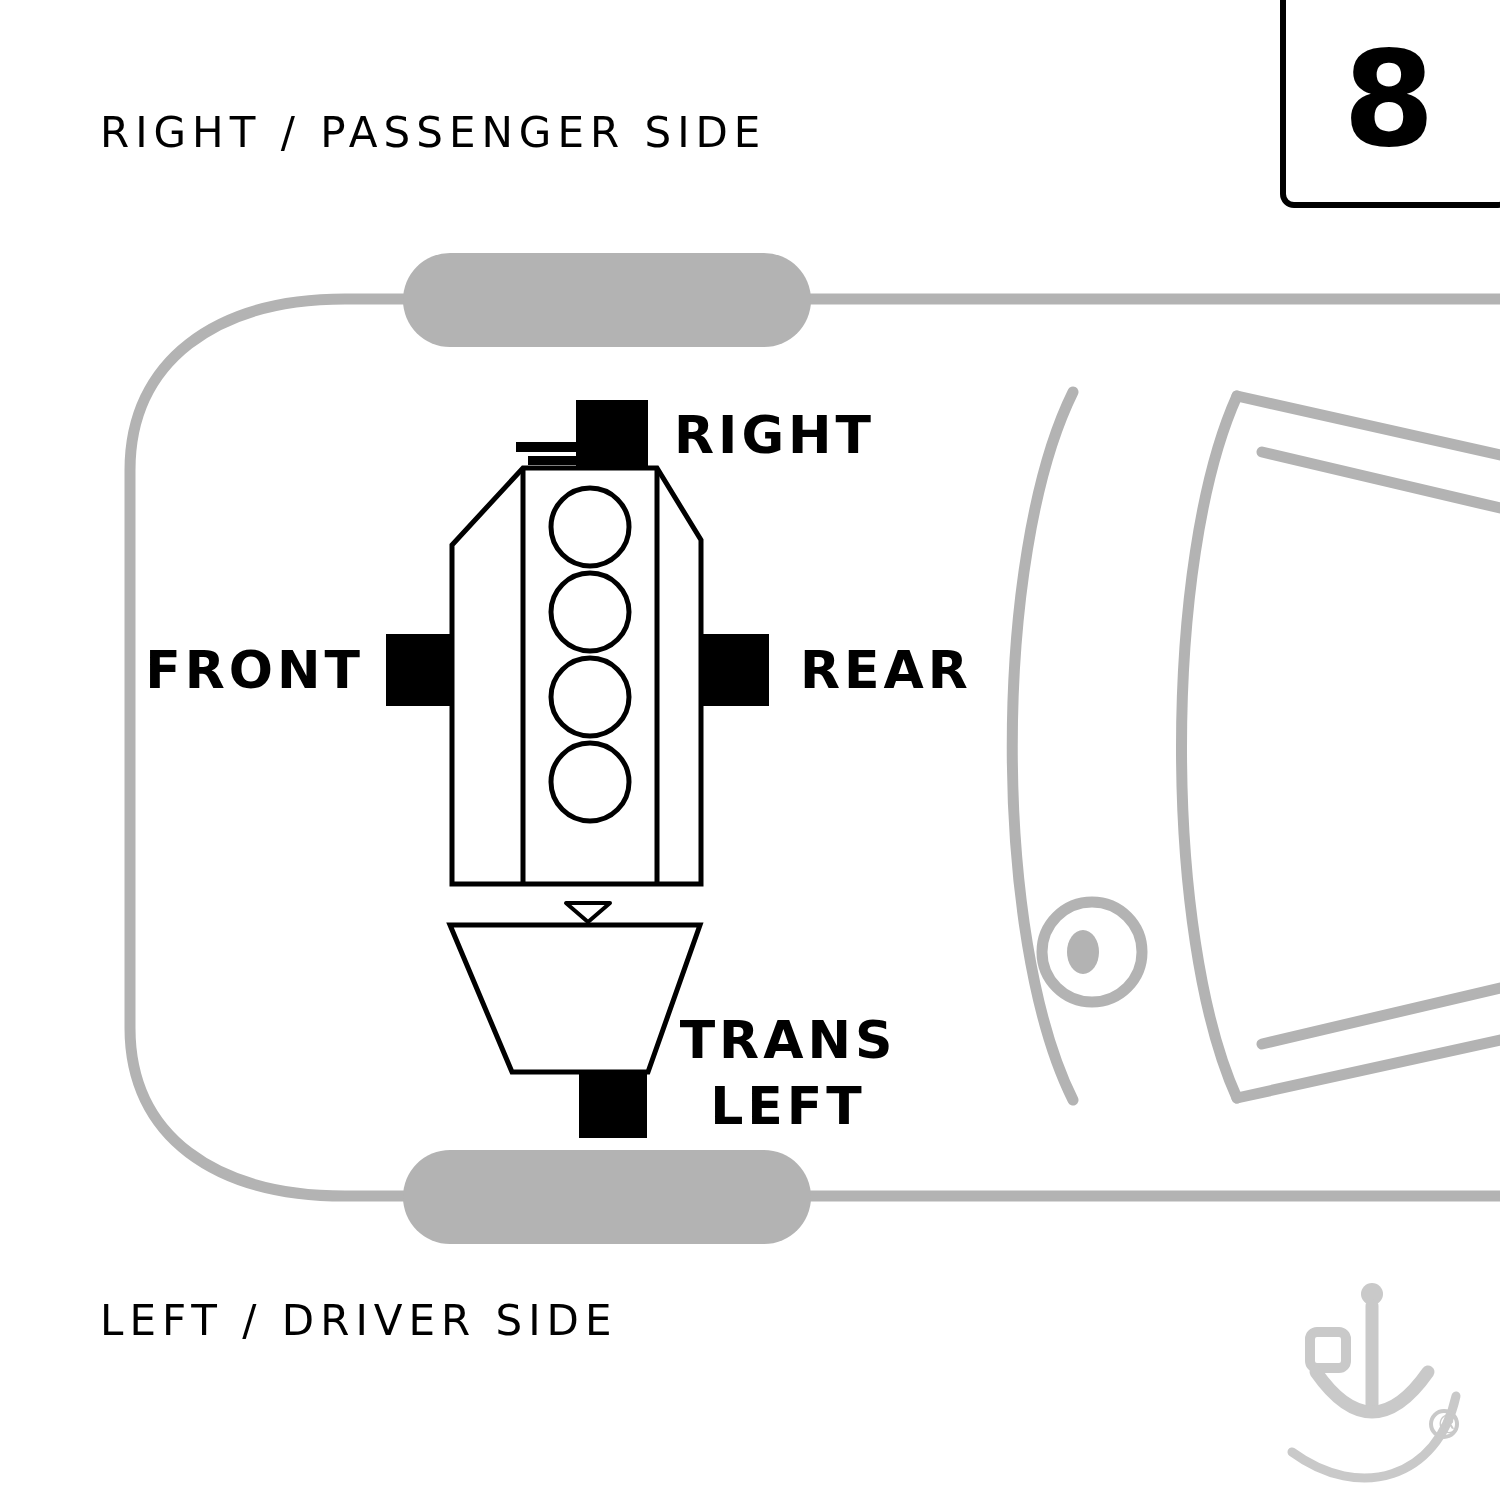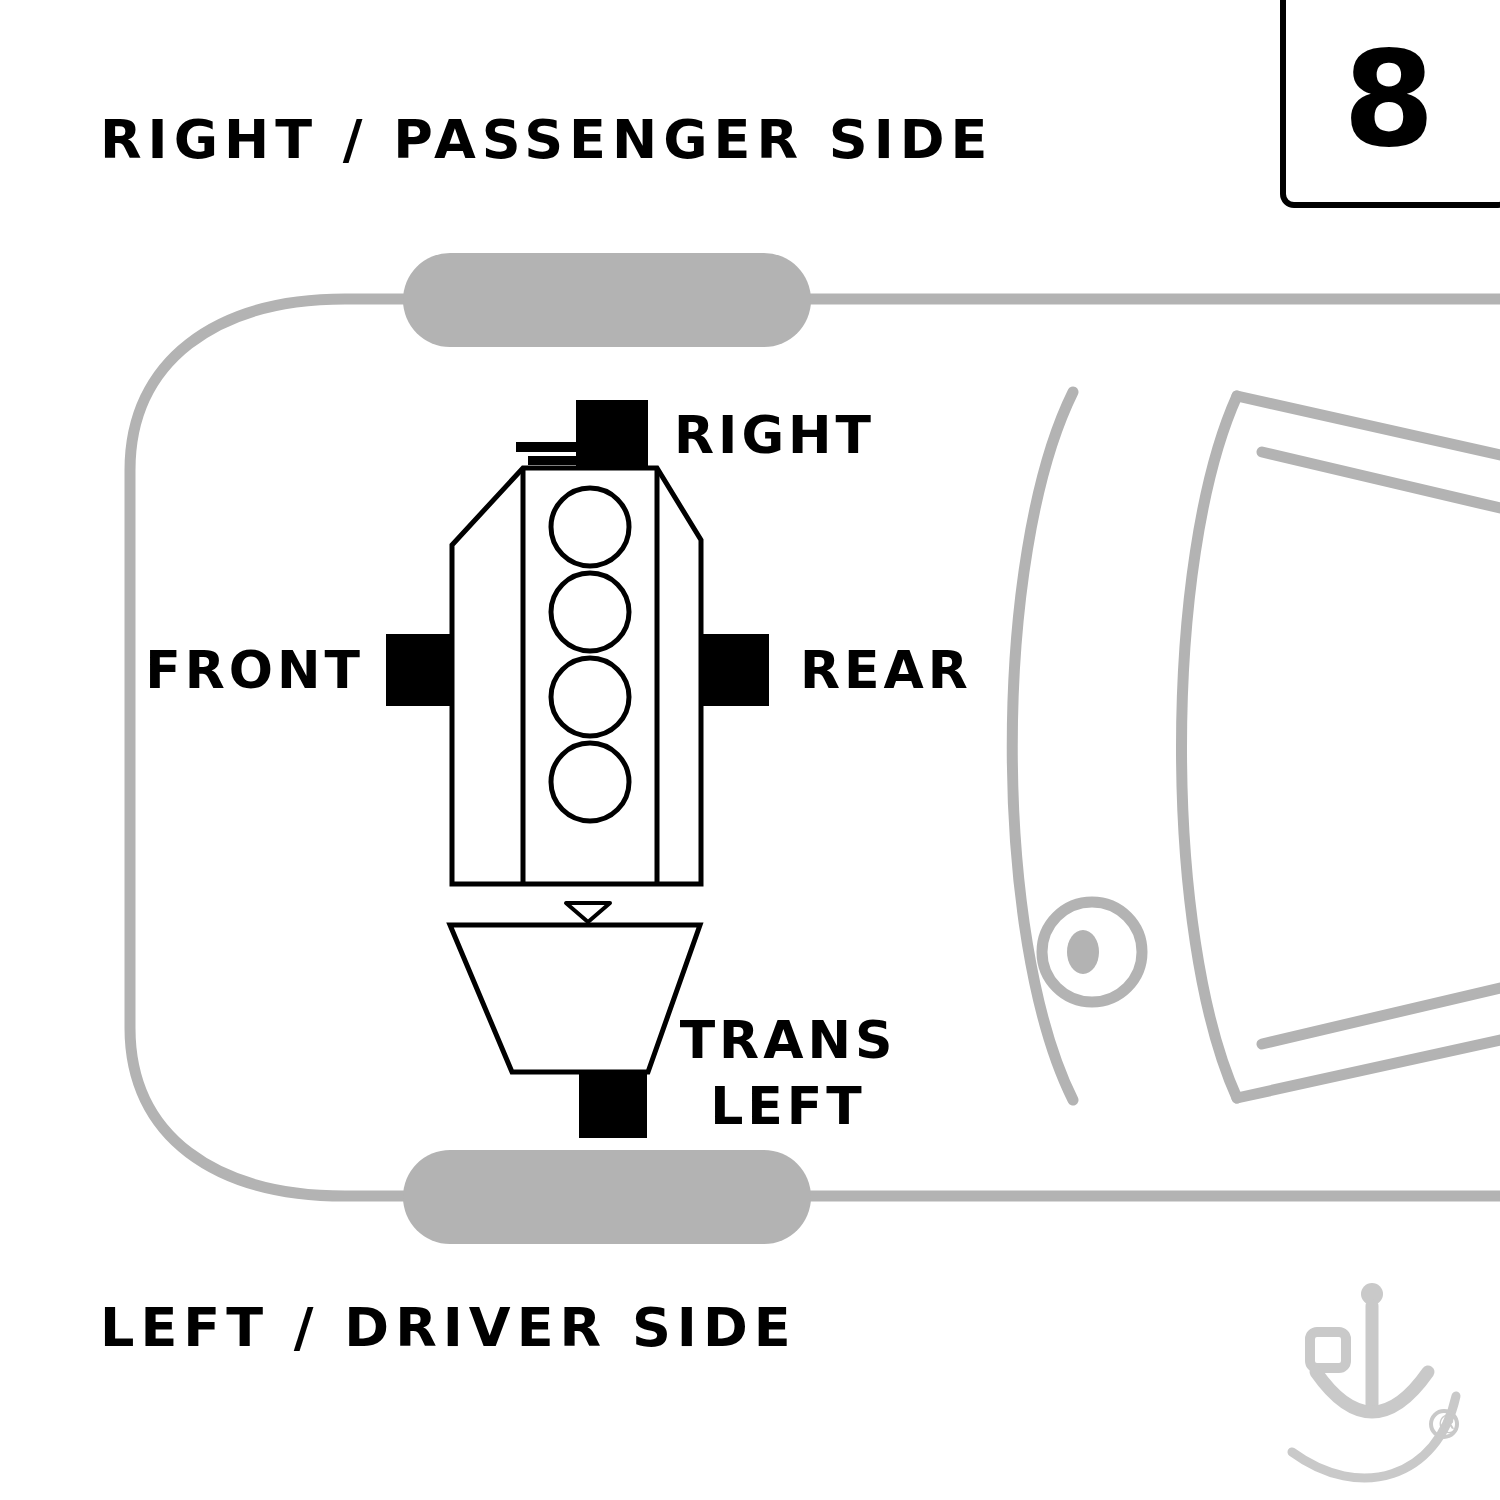--- a/index.html
+++ b/index.html
@@ -11,22 +11,22 @@
     position: relative;
     width: 1500px;
     height: 1500px;
     background: #ffffff;
     overflow: hidden;
     font-family: "DejaVu Sans", sans-serif;
   }
   .title {
     position: absolute;
     left: 100px;
-    font-size: 54px;
-    font-weight: bold;
+    font-size: 42px;
+    font-weight: normal;
     color: #000;
     letter-spacing: 6px;
     white-space: nowrap;
   }
   .title-top { top: 108px; }
   .title-bottom { top: 1296px; }
   .page-number-box {
     position: absolute;
     top: -16px;
     right: -12px;

